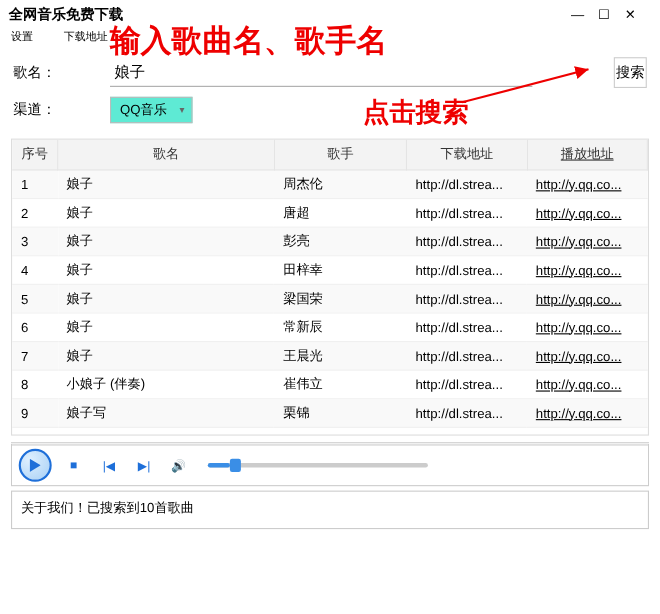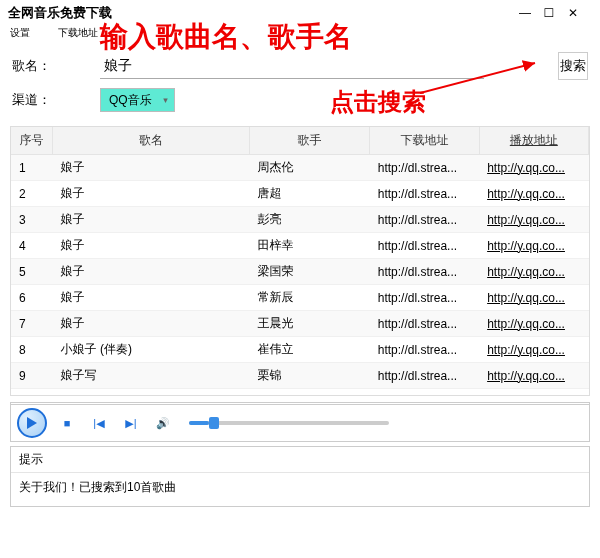--- a/index.html
+++ b/index.html
@@ -181,15 +181,14 @@
   <div class="p-btn p-small">|◀</div>
   <div class="p-btn p-small">▶|</div>
   <div class="p-btn p-small">🔊</div>
   <div class="slider">
     <div class="slider-fill"></div>
     <div class="slider-thumb"></div>
   </div>
 </div>
 
 <div class="status-box">
-  <div class="status-title">提示</div>
   <div class="status-msg">关于我们！已搜索到10首歌曲</div>
 </div>
 
 </body></html>

